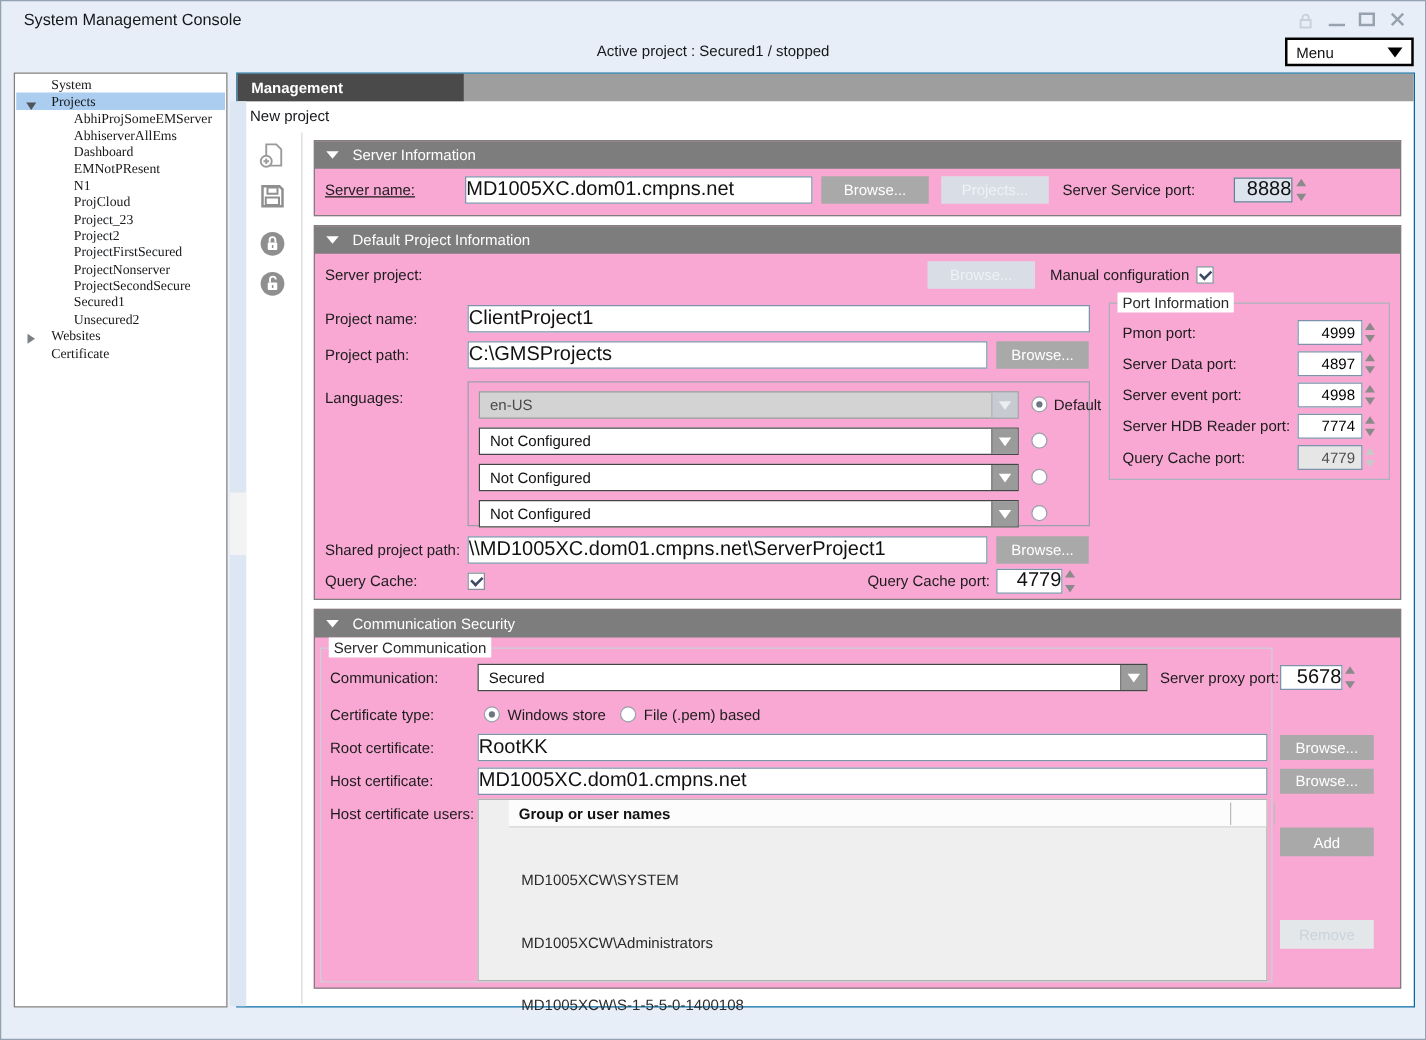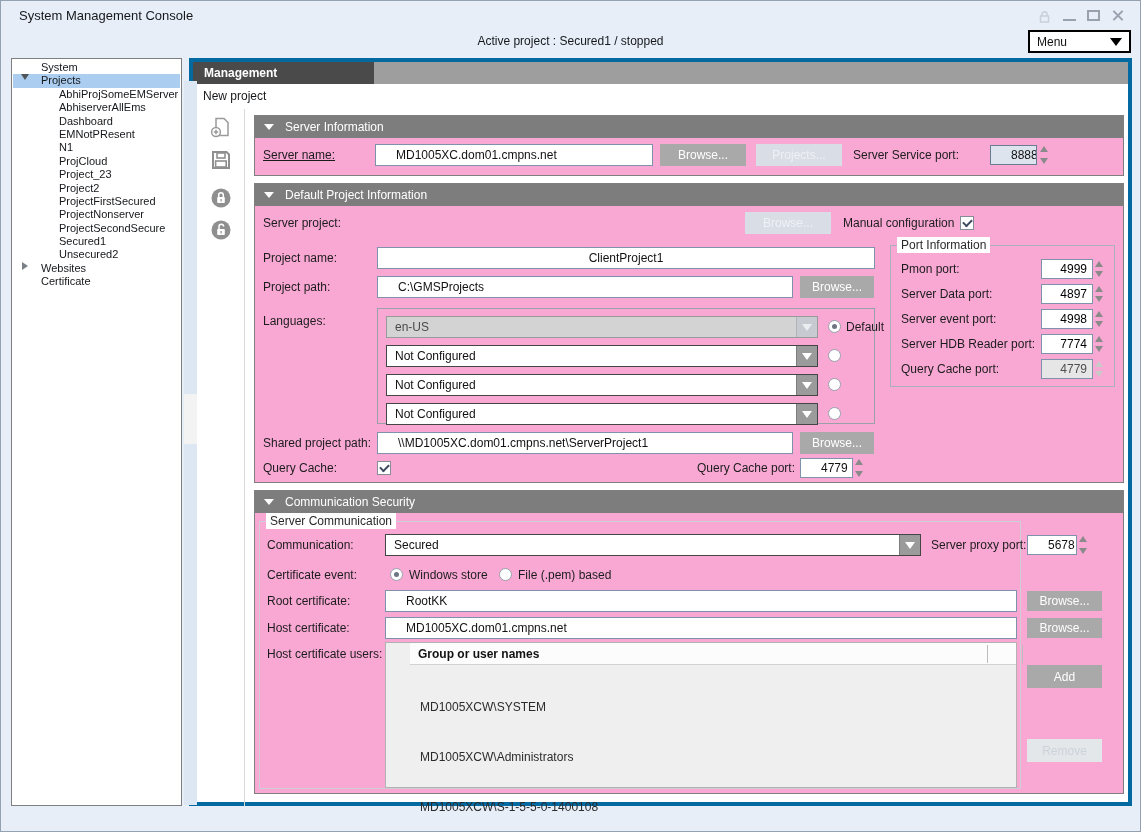--- a/index.html
+++ b/index.html
@@ -15,43 +15,43 @@
   .close-glyph::before,.close-glyph::after{content:"";position:absolute;left:6px;top:0;width:2px;height:13px;background:#98a2ae;}
   .close-glyph::before{transform:rotate(45deg);}
   .close-glyph::after{transform:rotate(-45deg);}
   
   .status{position:absolute;left:0;right:0;top:33px;text-align:center;font-size:12px;color:#16181b;}
   .menu{position:absolute;left:1027px;top:29px;width:103px;height:23px;background:#fff;border:2px solid #000;
         display:flex;align-items:center;justify-content:space-between;padding:0 7px;font-size:12px;color:#111;}
   .menu-arr{width:0;height:0;border-left:6px solid transparent;border-right:6px solid transparent;border-top:8px solid #000;}
   
   .tree-panel{position:absolute;left:10px;top:57px;width:171px;height:748px;background:#fff;border:1px solid #7f7f7f;}
-  .content-panel{position:absolute;left:188px;top:57px;width:943px;height:748px;background:#fff;border:4px solid #0369a1;}
+  .content-panel{position:absolute;left:188px;top:57px;width:943px;height:748px;background:#fff;border:1px solid #0369a1;}
   .vstrip{position:absolute;left:183px;top:80px;width:13px;height:724px;background:#dde7f3;z-index:6;}
   .vthumb{position:absolute;left:0;top:313px;width:13px;height:50px;background:#f3f3f3;}
   
   .tree{position:absolute;left:1px;top:2px;right:1px;}
-  .tree-row{display:flex;align-items:flex-start;height:13.4px;font-size:11px;color:#15171a;white-space:nowrap;}
+  .tree-row{display:flex;align-items:flex-end;height:13.4px;font-size:11px;color:#15171a;white-space:nowrap;font-family:Liberation Serif, serif;}
   .tree-row.selected{background:#aacdf0;}
   .tree-row .tw{flex:0 0 14px;margin-left:5px;display:flex;align-items:center;justify-content:center;}
   .tree-row .tl{margin-left:9px;}
   .tree-row.lvl2{padding-left:18px;}
   .tree-row.arrow-down .tw::before{content:"";width:0;height:0;border-left:4.5px solid transparent;border-right:4.5px solid transparent;border-top:6px solid #4f5459;}
   .tree-row.arrow-right .tw::before{content:"";width:0;height:0;border-top:4.5px solid transparent;border-bottom:4.5px solid transparent;border-left:6px solid #7a8086;}
   
   .tabstrip{position:absolute;left:0;top:0;right:0;height:22px;background:#9e9e9e;}
   .tab{position:absolute;left:0;top:0;width:181px;height:22px;background:#4a4a4a;color:#fff;font-weight:bold;
        font-size:12px;line-height:22px;padding-left:11px;}
   .newproj{position:absolute;left:10px;top:27px;font-size:12px;color:#15171a;}
   .tbicon{position:absolute;left:17px;width:22px;height:22px;}
   .tbsep{position:absolute;left:51px;top:47px;width:1px;height:697px;background:#d9d9d9;}
   
   .lbl{position:absolute;font-size:12px;color:#1c1c1c;line-height:22px;white-space:nowrap;}
-  .field{position:absolute;background:#fff;border:1px solid #7e93ab;height:22px;line-height:20px;font-size:12px;
-         padding:0 20px;color:#111;white-space:nowrap;overflow:hidden;}
+  .field{position:absolute;background:#fff;border:1px solid #7e93ab;height:22px;line-height:20px;font-size:16px;
+         padding:0 0;color:#111;white-space:nowrap;overflow:hidden;}
   .num{text-align:right;}
   .hl{background:#dde4ee;border-color:#6a7c92;height:20px;line-height:18px;}
   .btn{position:absolute;height:22px;background:#a9a9a9;color:#fff;font-size:12px;display:flex;align-items:center;justify-content:center;cursor:default;white-space:nowrap;}
   .btn.dis{background:#d9dee6;color:#eef1f6;}
   .btn.dis2{background:#e3e7ea;color:#ccd3da;}
   .dd{position:absolute;height:22px;background:#fff;border:1px solid #454545;font-size:12px;line-height:20px;
       padding:0 26px 0 8px;color:#111;white-space:nowrap;overflow:hidden;}
   .dd .arr{position:absolute;right:-1px;top:-1px;width:22px;height:22px;background:#9b9b9b;border:1px solid #7c7c7c;
            display:flex;align-items:center;justify-content:center;}
   .dd .arr::before{content:"";width:0;height:0;border-left:5px solid transparent;border-right:5px solid transparent;border-top:7px solid #fff;}
@@ -281,21 +281,21 @@
         <span class="tri"></span>
         <span>Default Project Information</span>
       </div>
 
       <div class="lbl" style="left:8px;top:28px;">Server project:</div>
       <div class="btn dis" style="left:490px;top:28px;width:86px;">Browse...</div>
       <div class="lbl" style="left:588px;top:28px;">Manual configuration</div>
       <span class="cb checked" style="left:705px;top:32px;"></span>
 
       <div class="lbl" style="left:8px;top:63px;">Project name:</div>
-      <div class="field" style="left:122px;top:63px;width:498px;text-align:center;">ClientProject1</div>
+      <div class="field" style="left:122px;top:63px;width:498px;">ClientProject1</div>
 
       <div class="lbl" style="left:8px;top:92px;">Project path:</div>
       <div class="field" style="left:122px;top:92px;width:416px;">C:\GMSProjects</div>
       <div class="btn" style="left:545px;top:92px;width:74px;">Browse...</div>
 
       <div class="lbl" style="left:8px;top:126px;">Languages:</div>
       <div class="langbox" style="left:122px;top:124px;width:498px;height:116px;">
         <div class="dd dis" style="left:8px;top:7px;width:432px;">
           <span>en-US</span>
           <span class="arr"></span>
@@ -402,21 +402,21 @@
         <span>Secured</span>
         <span class="arr"></span>
       </div>
       <div class="lbl" style="left:676px;top:43px;">Server proxy port:</div>
       <div class="field num" style="left:772px;top:44px;width:50px;height:20px;line-height:18px;">5678</div>
       <span class="spin" style="left:824px;top:44px;">
           <i class="up"></i>
           <i class="dn"></i>
         </span>
 
-      <div class="lbl" style="left:12px;top:73px;">Certificate event:</div>
+      <div class="lbl" style="left:12px;top:73px;">Certificate type:</div>
       <span class="radio sel" style="left:135px;top:77px;"></span>
       <div class="lbl" style="left:154px;top:73px;">Windows store</div>
       <span class="radio" style="left:244px;top:77px;"></span>
       <div class="lbl" style="left:263px;top:73px;">File (.pem) based</div>
 
       <div class="lbl" style="left:12px;top:99px;">Root certificate:</div>
       <div class="field" style="left:130px;top:99px;width:632px;">RootKK</div>
       <div class="btn" style="left:772px;top:100px;width:75px;height:20px;">Browse...</div>
 
       <div class="lbl" style="left:12px;top:126px;">Host certificate:</div>

